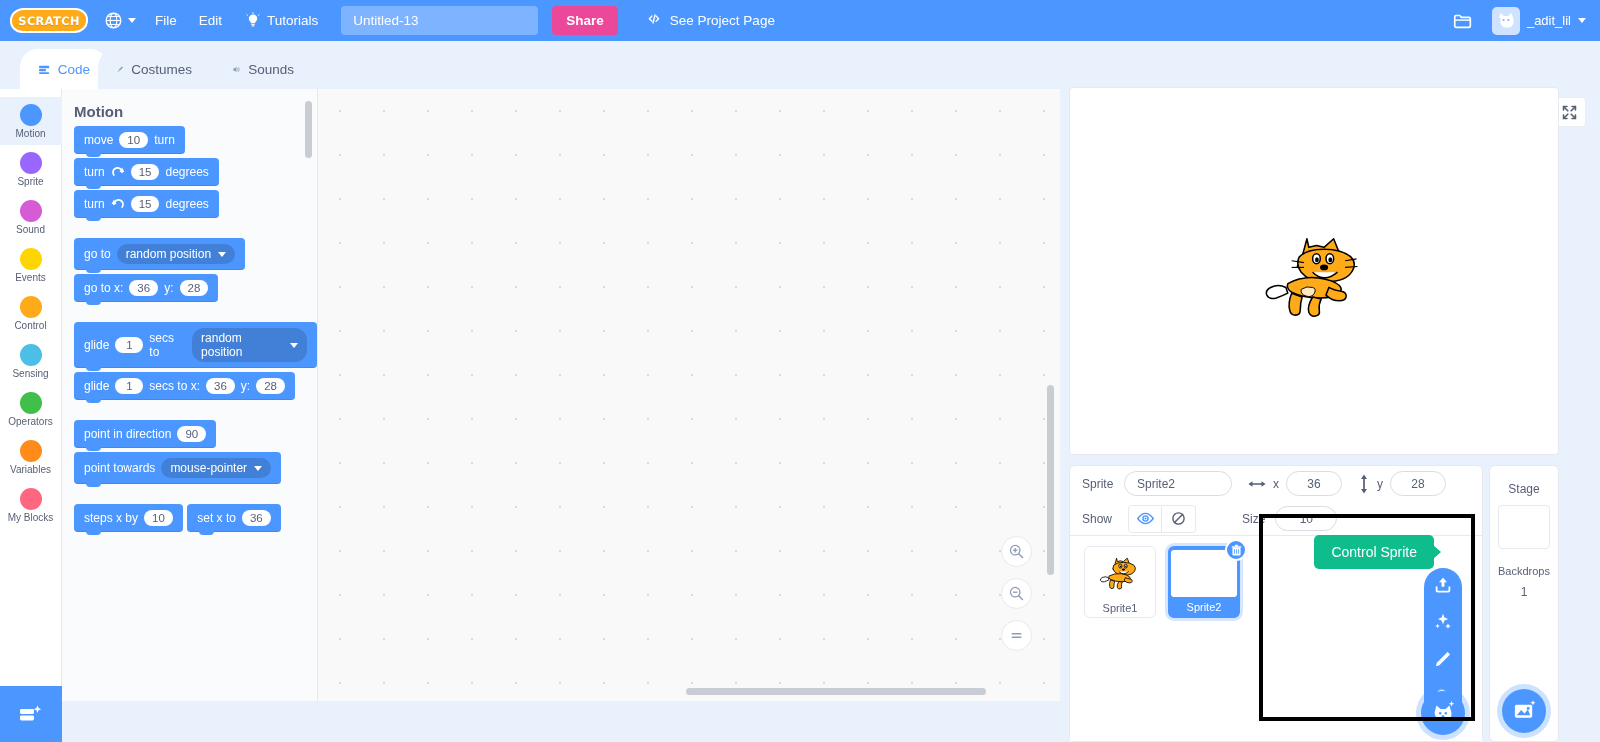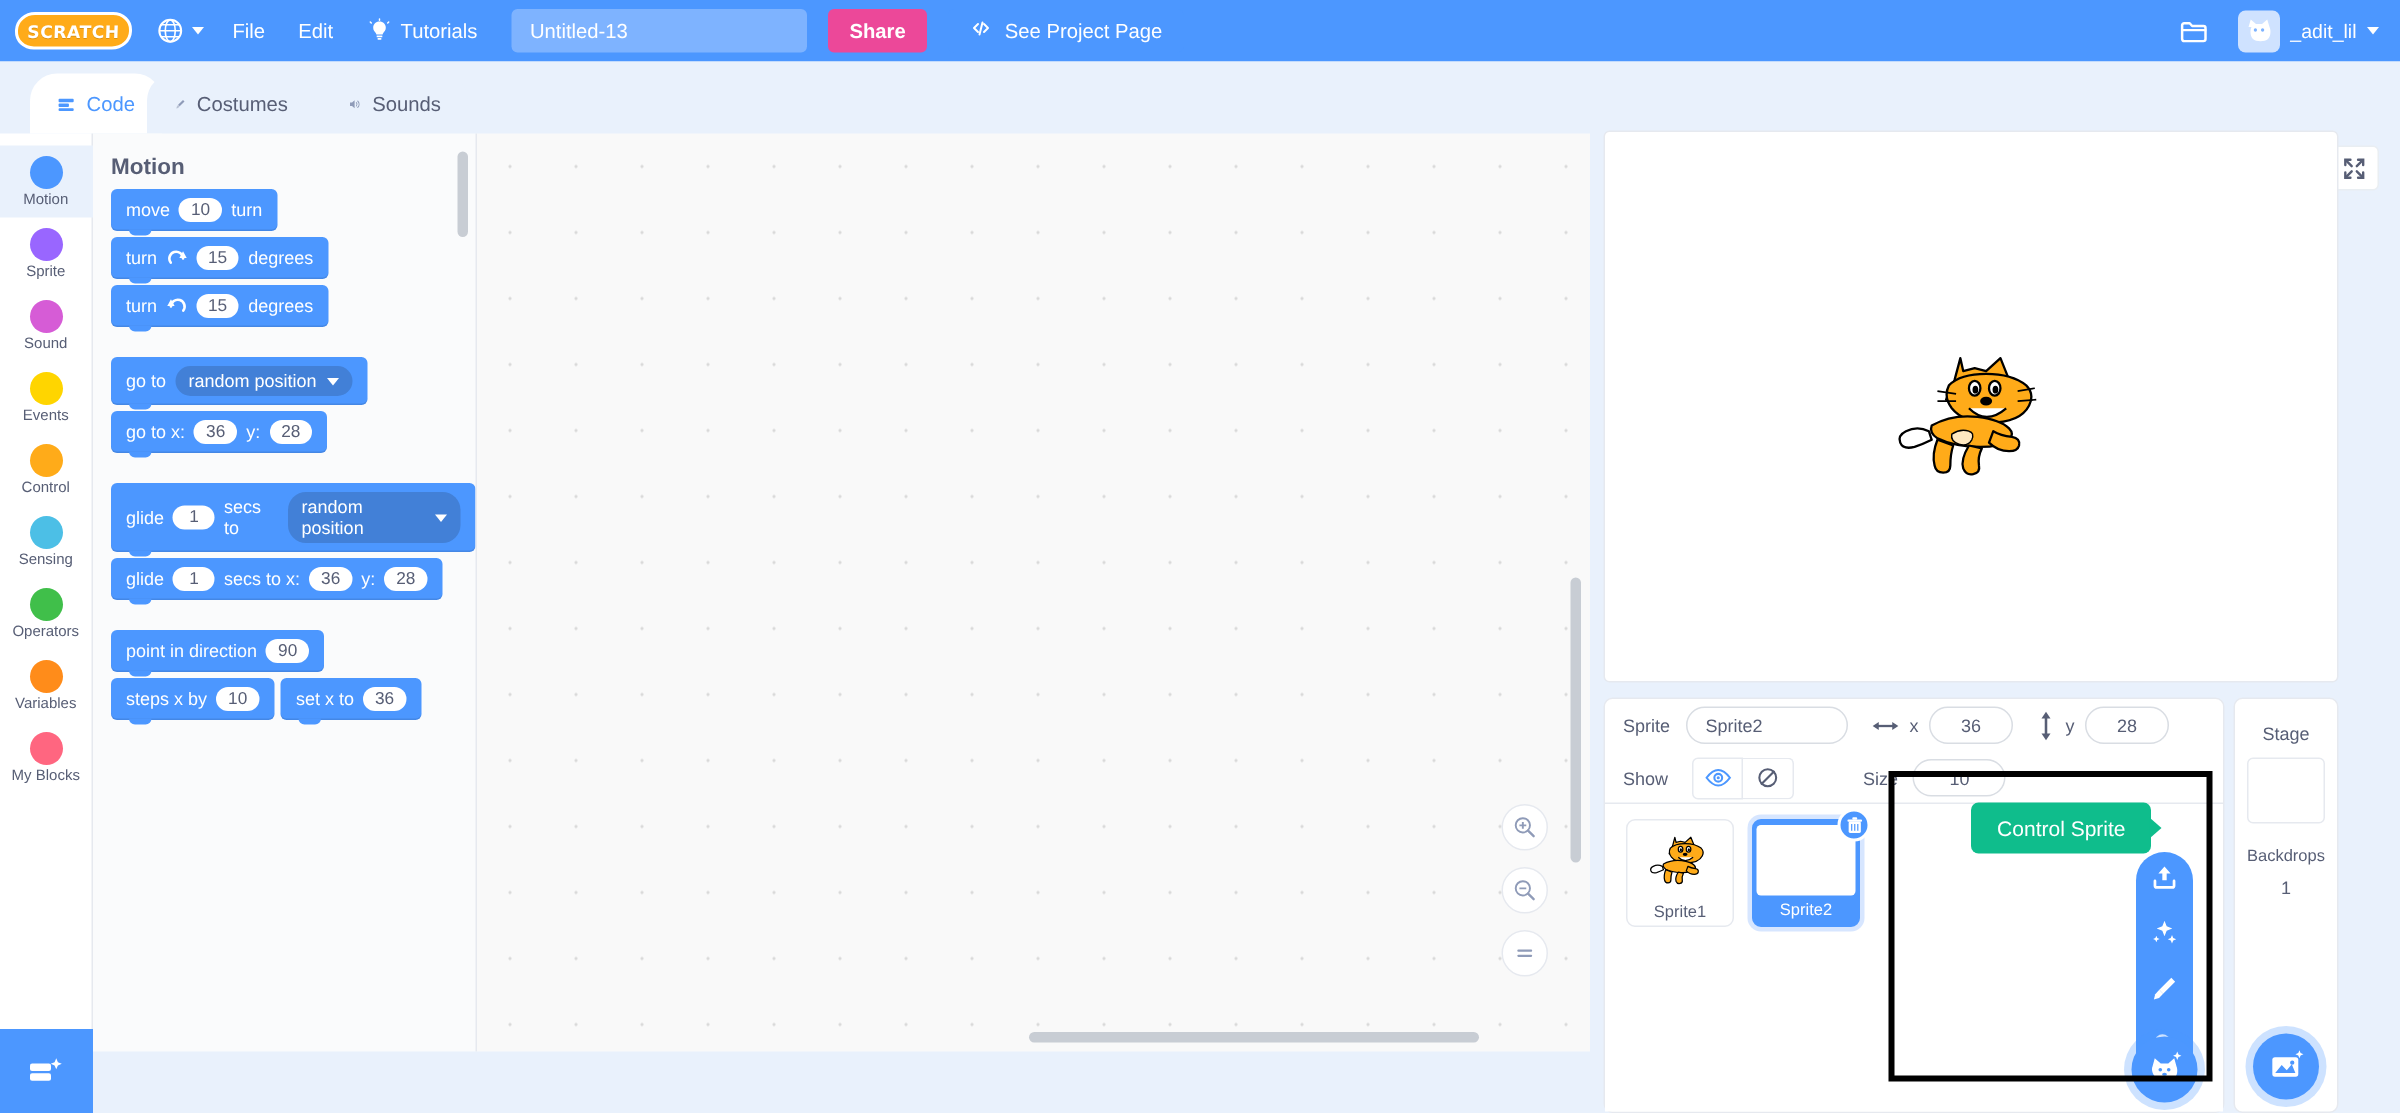--- a/index.html
+++ b/index.html
@@ -538,20 +538,27 @@
         <span class="oval">36</span>
         <span>y:</span>
         <span class="oval">28</span>
       </div>
 
       <div class="blk">
         <span>point in direction</span>
         <span class="oval">90</span>
       </div>
 
+      <div class="blk blk-gap">
+        <span>point towards</span>
+        <span class="drop">
+          <span>mouse-pointer</span>
+          <span class="dcar"></span>
+        </span>
+      </div>
 
       <div class="blk">
         <span>steps x by</span>
         <span class="oval">10</span>
       </div>
 
       <div class="blk">
         <span>set x to</span>
         <span class="oval">36</span>
       </div>

